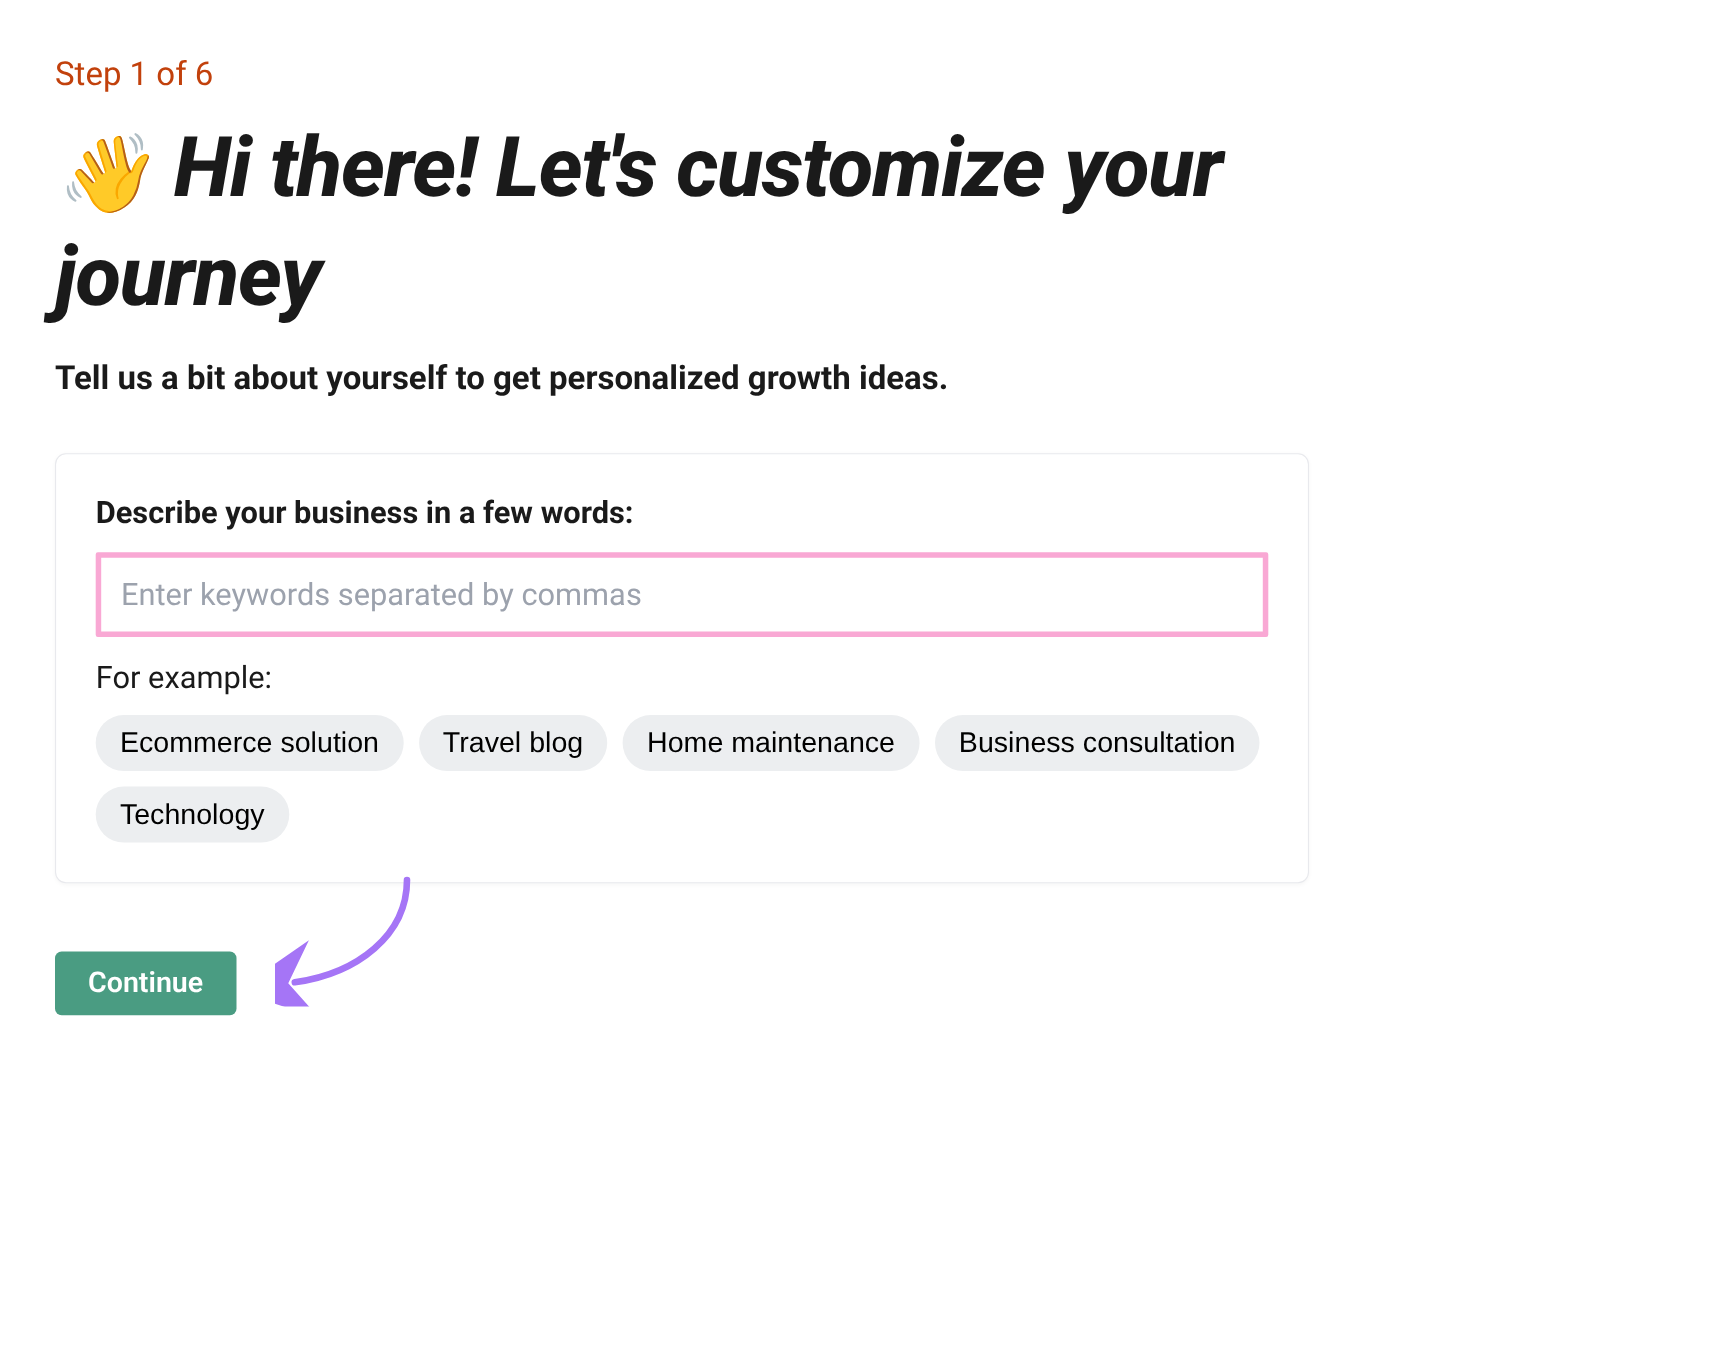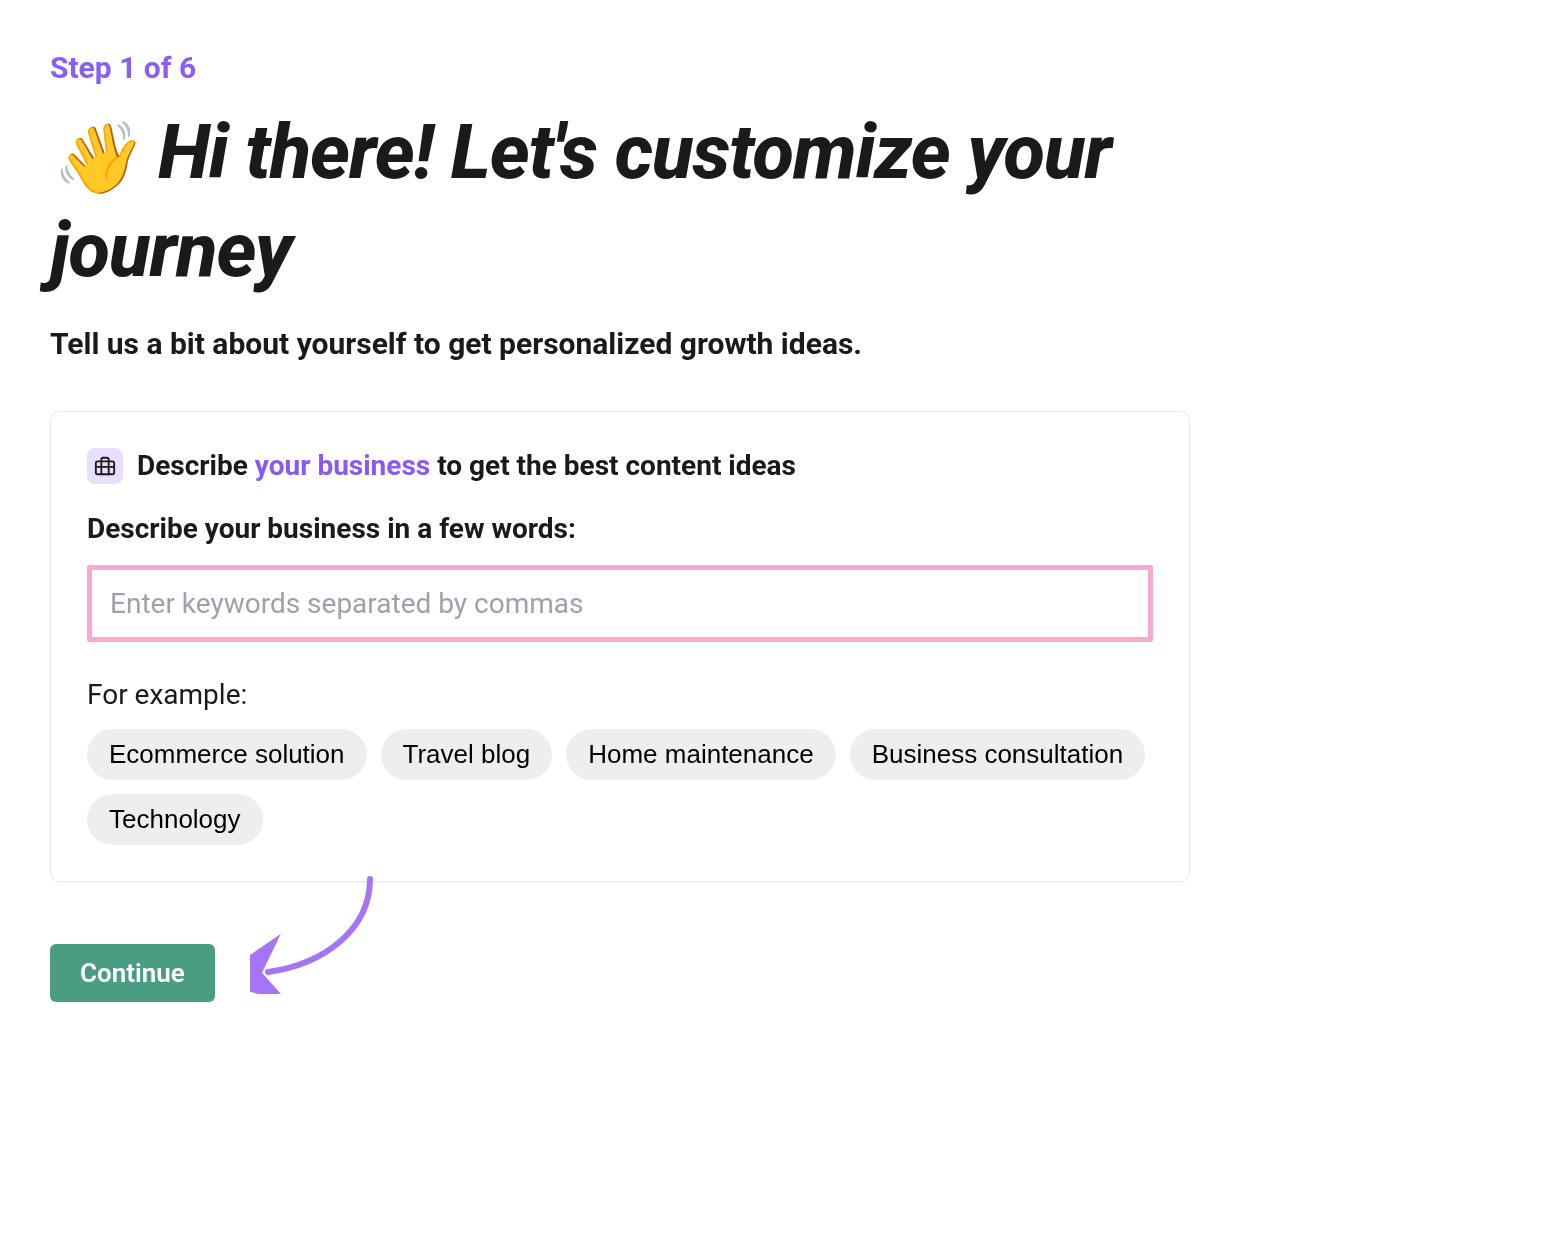--- a/index.html
+++ b/index.html
@@ -13,23 +13,23 @@
       width: 1566px;
       height: 1238px;
       padding: 50px;
       color: #1a1a1a;
     }
     .container {
       max-width: 1140px;
       position: relative;
     }
     .step-label {
-      color: #8b5cf6;
+      color: #c2410c;
       font-size: 30px;
-      font-weight: 700;
+      font-weight: 400;
       margin-bottom: 20px;
     }
     .heading {
       font-size: 76px;
       font-weight: 800;
       line-height: 1.25;
       color: #1a1a1a;
       letter-spacing: -1px;
       margin-bottom: 28px;
       font-style: italic;
@@ -94,21 +94,21 @@
       color: #1a1a1a;
       outline: none;
       font-family: inherit;
       line-height: 1.4;
       border-radius: 2px;
     }
     .keywords-input::placeholder {
       color: #9ca2ad;
     }
     .examples-block {
-      margin-top: 36px;
+      margin-top: 20px;
     }
     .examples-label {
       font-size: 28px;
       color: #1a1a1a;
       margin-bottom: 18px;
     }
     .chips {
       display: flex;
       flex-wrap: wrap;
       gap: 14px;
@@ -157,32 +157,20 @@
   <div class="step-label">Step 1 of 6</div>
 
   <h1 class="heading">
     <span class="emoji">👋</span>
     <span>Hi there! Let's customize your journey</span>
   </h1>
 
   <p class="subheading">Tell us a bit about yourself to get personalized growth ideas.</p>
 
   <div class="card">
-    <div class="card-header">
-      <div class="icon-badge">
-        <svg viewBox="0 0 24 24" fill="none" stroke="#1a1a1a" stroke-width="2" stroke-linecap="round" stroke-linejoin="round">
-          <rect x="2" y="7" width="20" height="14" rx="2"></rect>
-          <path d="M16 21V5a2 2 0 0 0-2-2h-4a2 2 0 0 0-2 2v16"></path>
-          <line x1="2" y1="13" x2="22" y2="13"></line>
-        </svg>
-      </div>
-      <div class="card-title">
-        <span>Describe </span><span class="highlight">your business</span><span> to get the best content ideas</span>
-      </div>
-    </div>
 
     <div class="field-label">Describe your business in a few words:</div>
 
     <input type="text" class="keywords-input" placeholder="Enter keywords separated by commas" style="">
 
     <div class="examples-block">
       <div class="examples-label">For example:</div>
       <div class="chips">
         <button class="chip">Ecommerce solution</button>
         <button class="chip">Travel blog</button>

